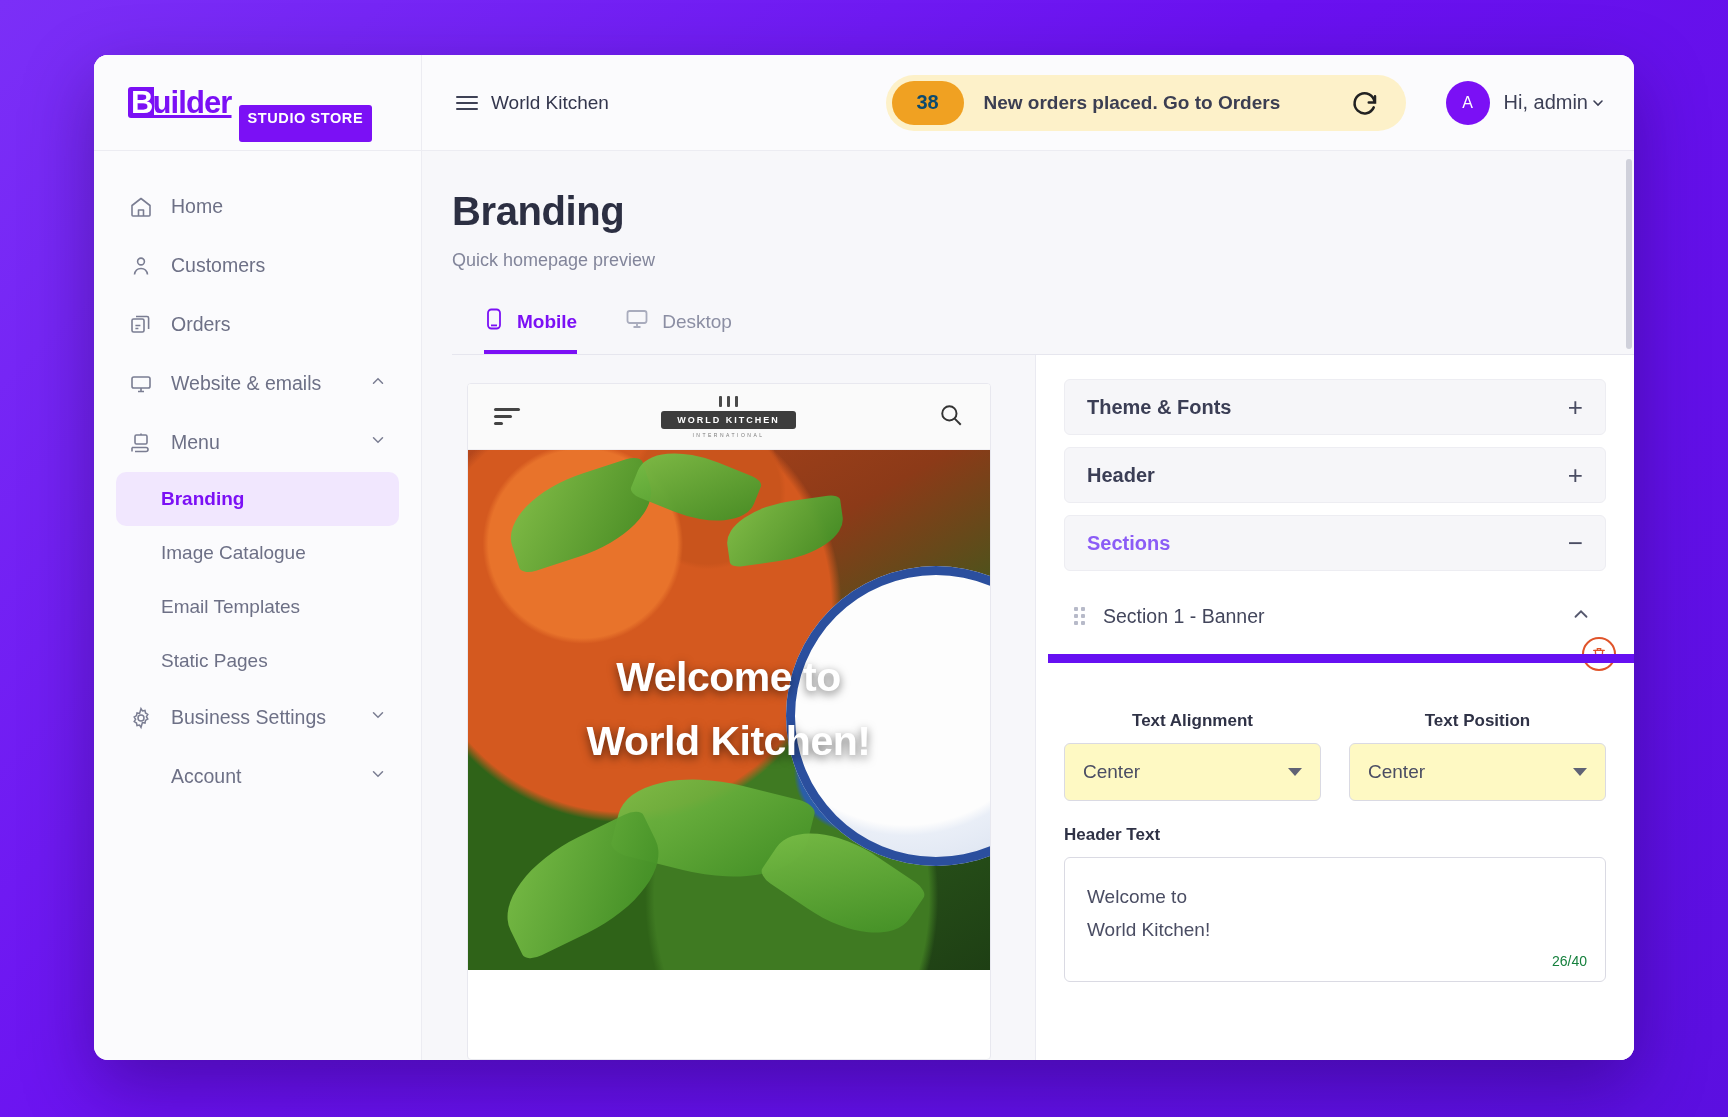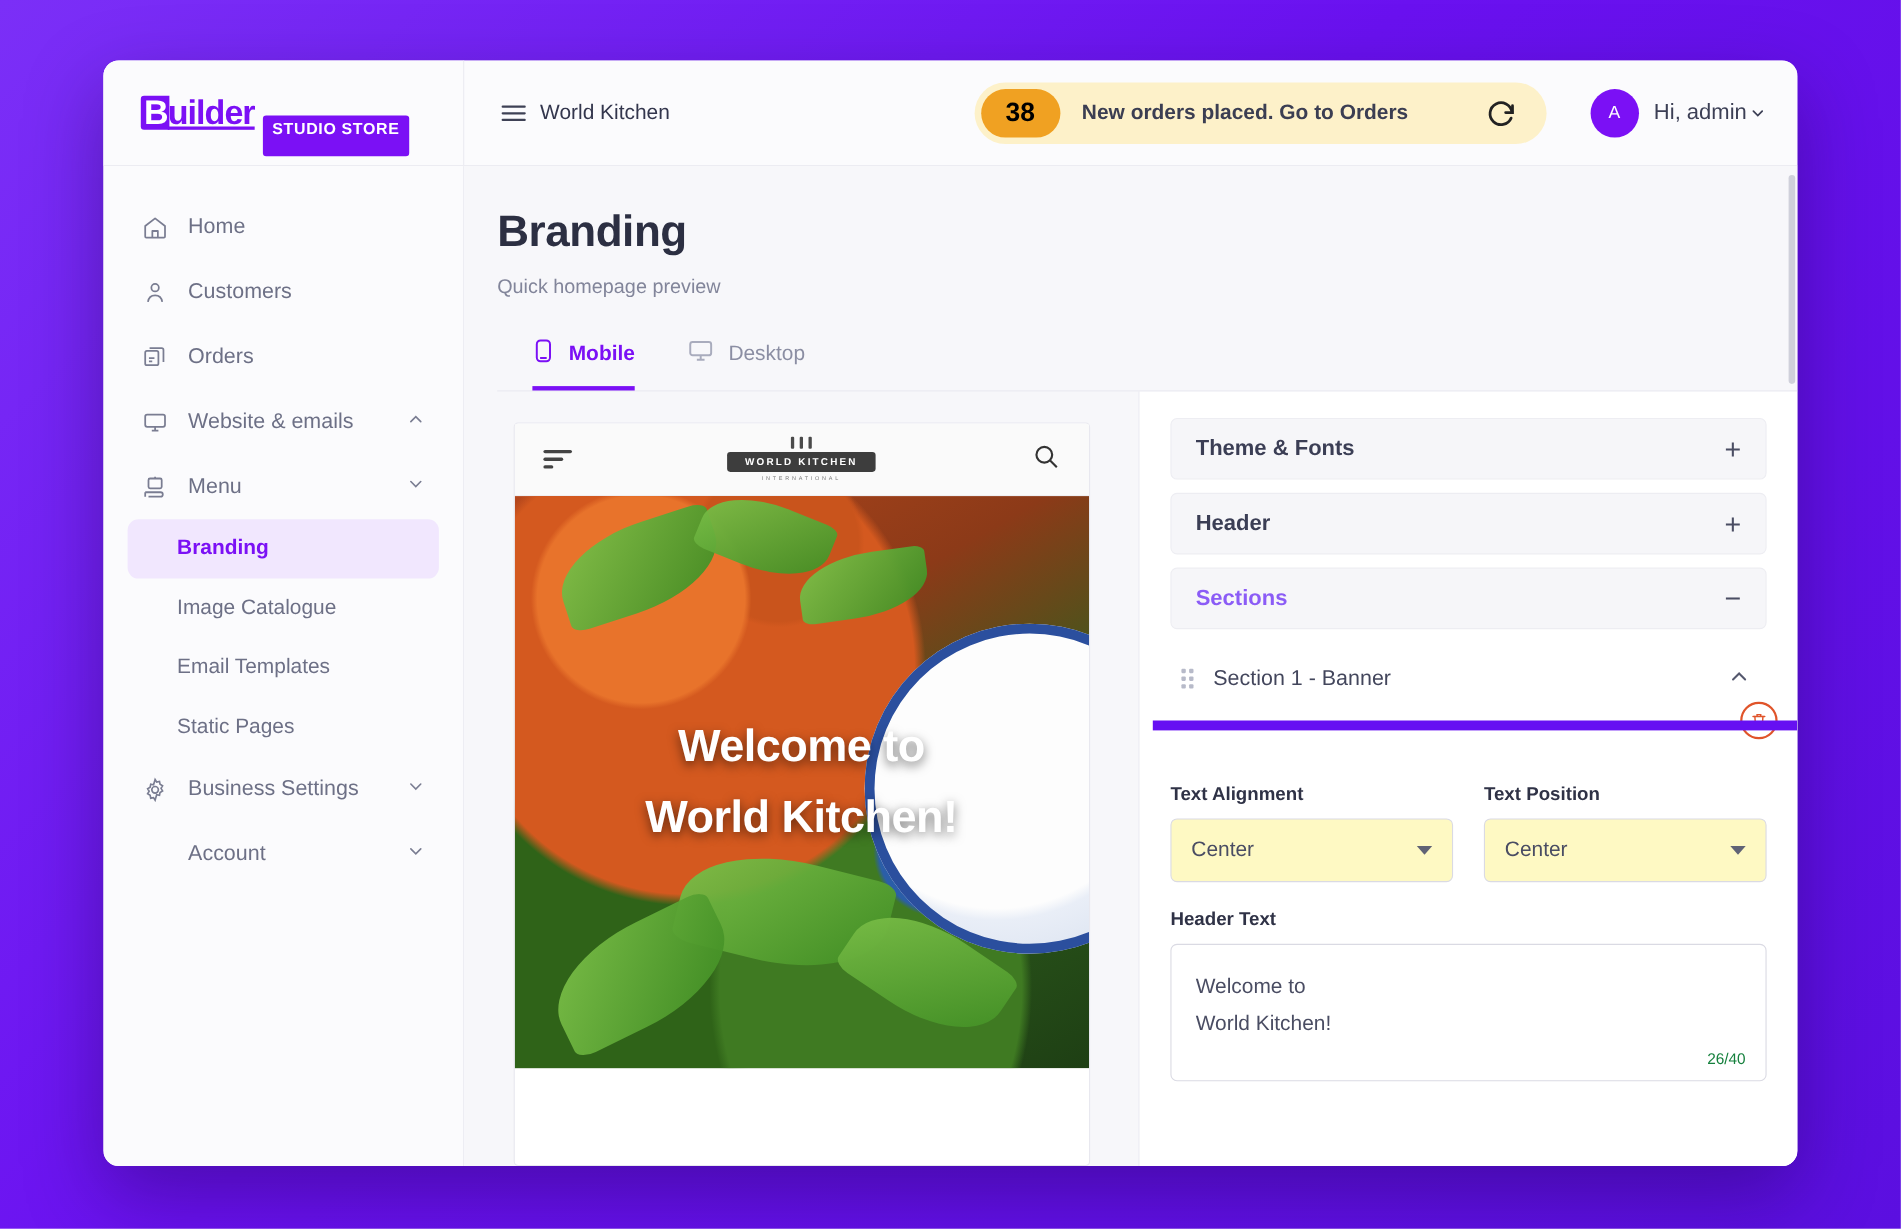--- a/index.html
+++ b/index.html
@@ -65,24 +65,24 @@
   .store-name { font-size: 19px; color: #33364d; }
 
   .notif {
     margin-left: auto; margin-right: 26px;
     display: flex; align-items: center; gap: 20px;
     background: #fdf1c9; border-radius: 30px;
     padding: 6px 26px 6px 6px; height: 56px;
     min-width: 520px;
   }
   .notif-badge {
-    background: #f0a122; color: #000000;
+    background: #f0a122; color: #0c4a6e;
     min-width: 72px; height: 44px; border-radius: 24px;
     display: flex; align-items: center; justify-content: center;
-    font-size: 24px; font-weight: 700;
+    font-size: 20px; font-weight: 700;
   }
   .notif-text { font-size: 19px; font-weight: 700; color: #3b3e52; white-space: nowrap; }
   .notif-refresh { margin-left: auto; display: flex; align-items: center; }
 
   .user-chip { display: flex; align-items: center; gap: 14px; }
   .avatar {
     width: 44px; height: 44px; border-radius: 50%;
     background: #7b10f5; color: #fff;
     display: flex; align-items: center; justify-content: center;
     font-size: 16px;
@@ -220,21 +220,21 @@
   .loader-wrap { position: relative; height: 16px; margin: 2px -28px 0 -16px; }
   .loader-bar { position: absolute; left: 0; right: 0; height: 9px; background: #6610f2; top: 3px; }
   .del-badge {
     position: absolute; right: 18px; top: -14px;
     width: 34px; height: 34px; border-radius: 50%;
     border: 2px solid #e0542a; background: #fff;
     display: flex; align-items: center; justify-content: center;
   }
 
   .field-row { display: flex; gap: 28px; margin-top: 44px; }
-  .field { flex: 1; }
+  .field { flex: 1; text-align: center; }
   .field-label { font-size: 17px; font-weight: 700; color: #2f3246; margin-bottom: 12px; display: block; }
   .select {
     height: 58px; border: 1px solid #dadae3; border-radius: 6px;
     display: flex; align-items: center; padding: 0 18px;
     font-size: 19px; color: #4a4d63; background: #fef9c3; cursor: pointer;
   }
   .caret { margin-left: auto; width: 0; height: 0;
     border-left: 7px solid transparent; border-right: 7px solid transparent;
     border-top: 8px solid #606375; }
 

